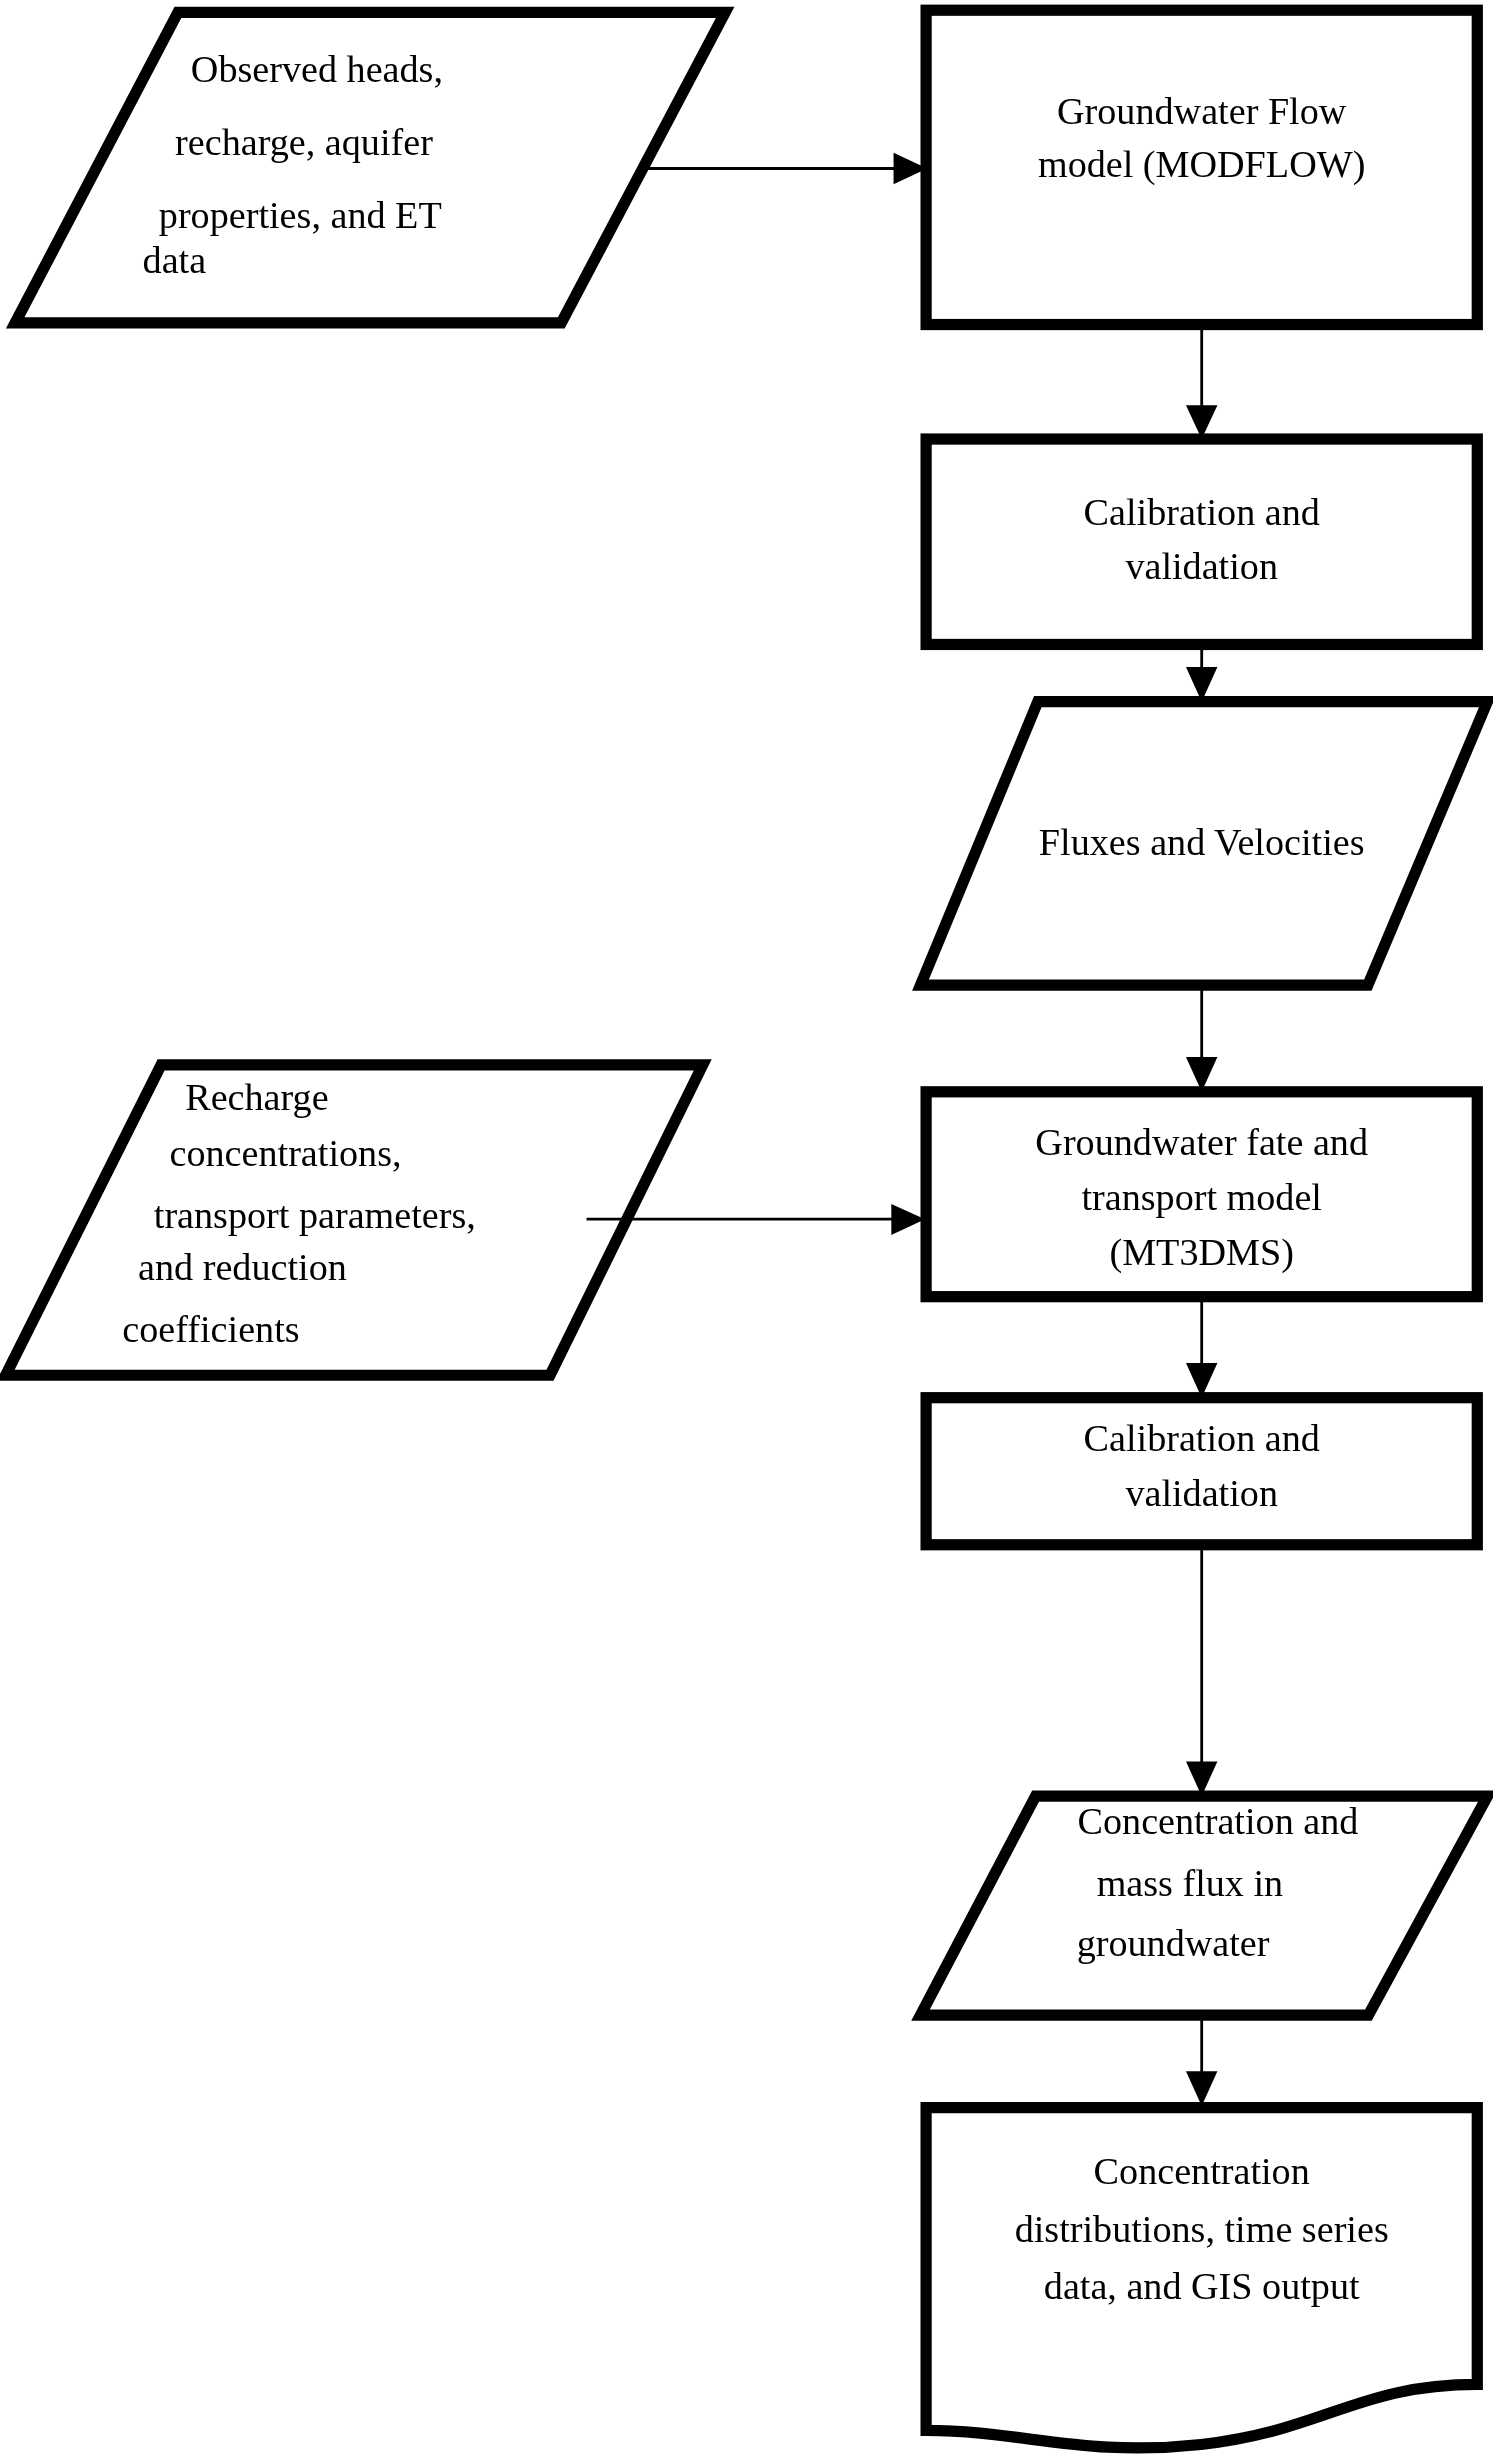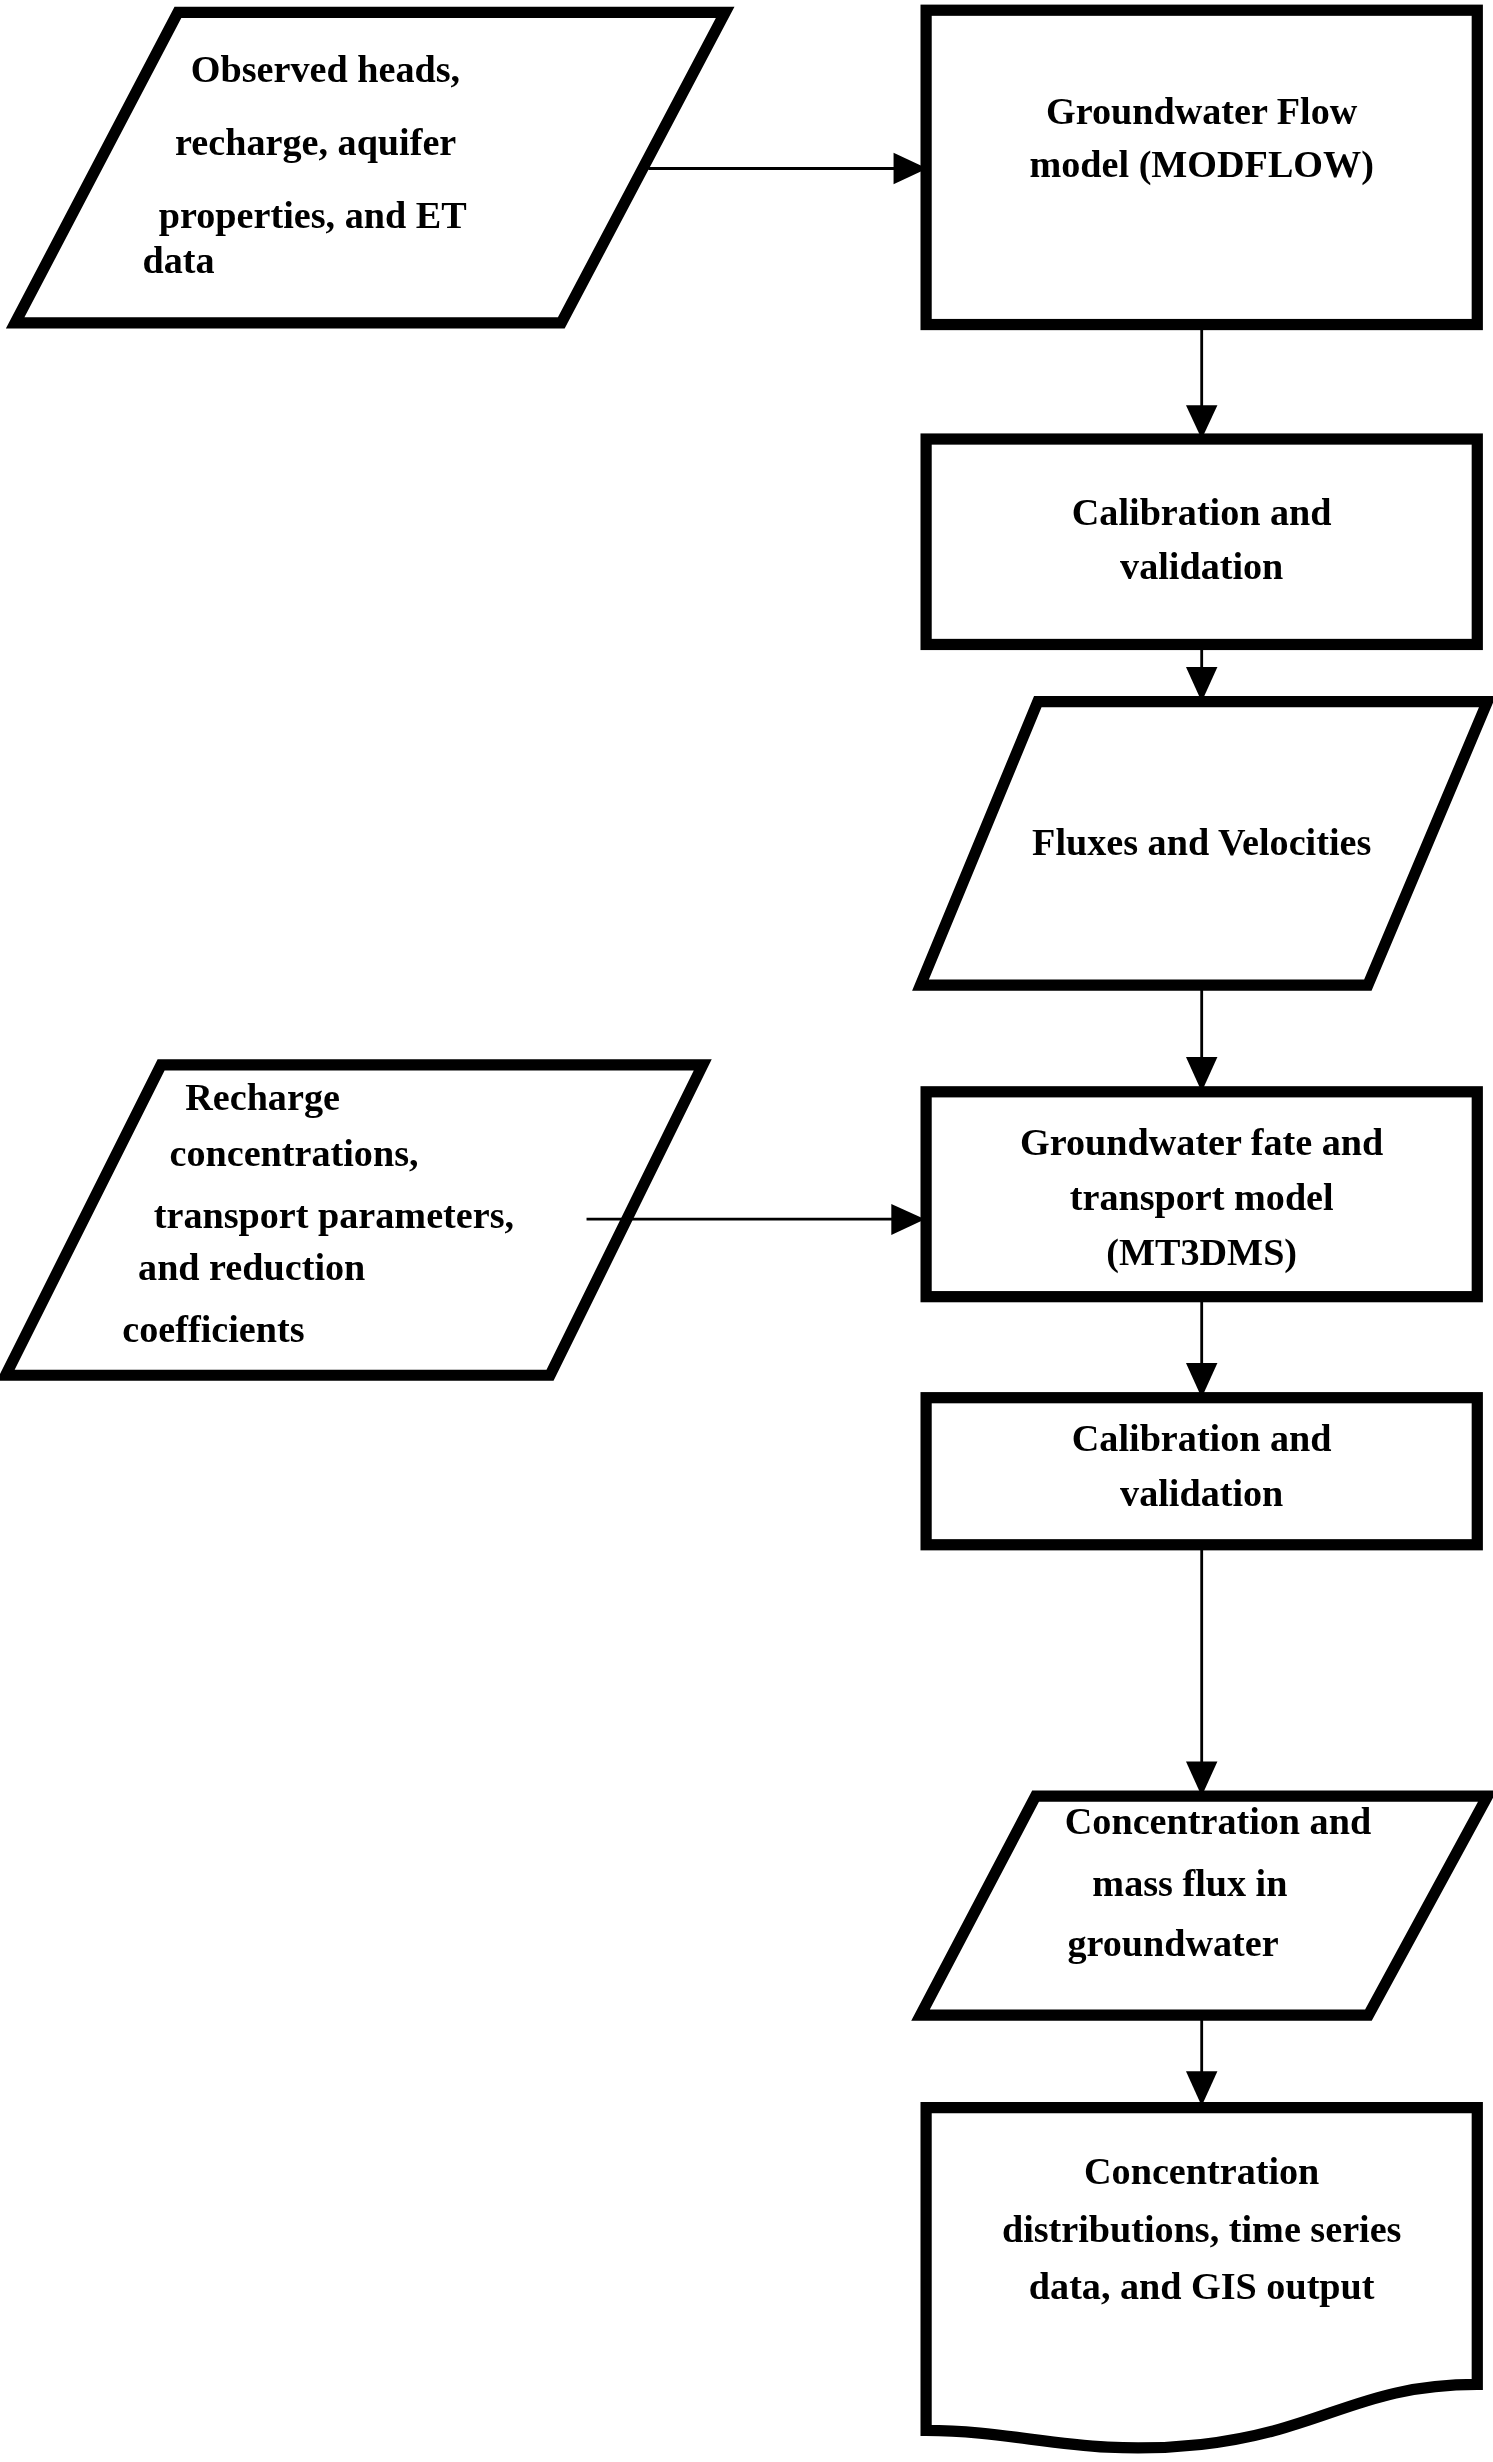--- a/index.html
+++ b/index.html
@@ -6,21 +6,20 @@
     margin: 0;
     padding: 0;
     background: #ffffff;
   }
   #canvas {
     position: relative;
     width: 1493px;
     height: 2462px;
     background: #ffffff;
     overflow: hidden;
-    font-weight: bold;
   }
   svg#flow {
     position: absolute;
     top: 0;
     left: 0;
     width: 1493px;
     height: 2462px;
   }
   .shape-fill {
     fill: #ffffff;

